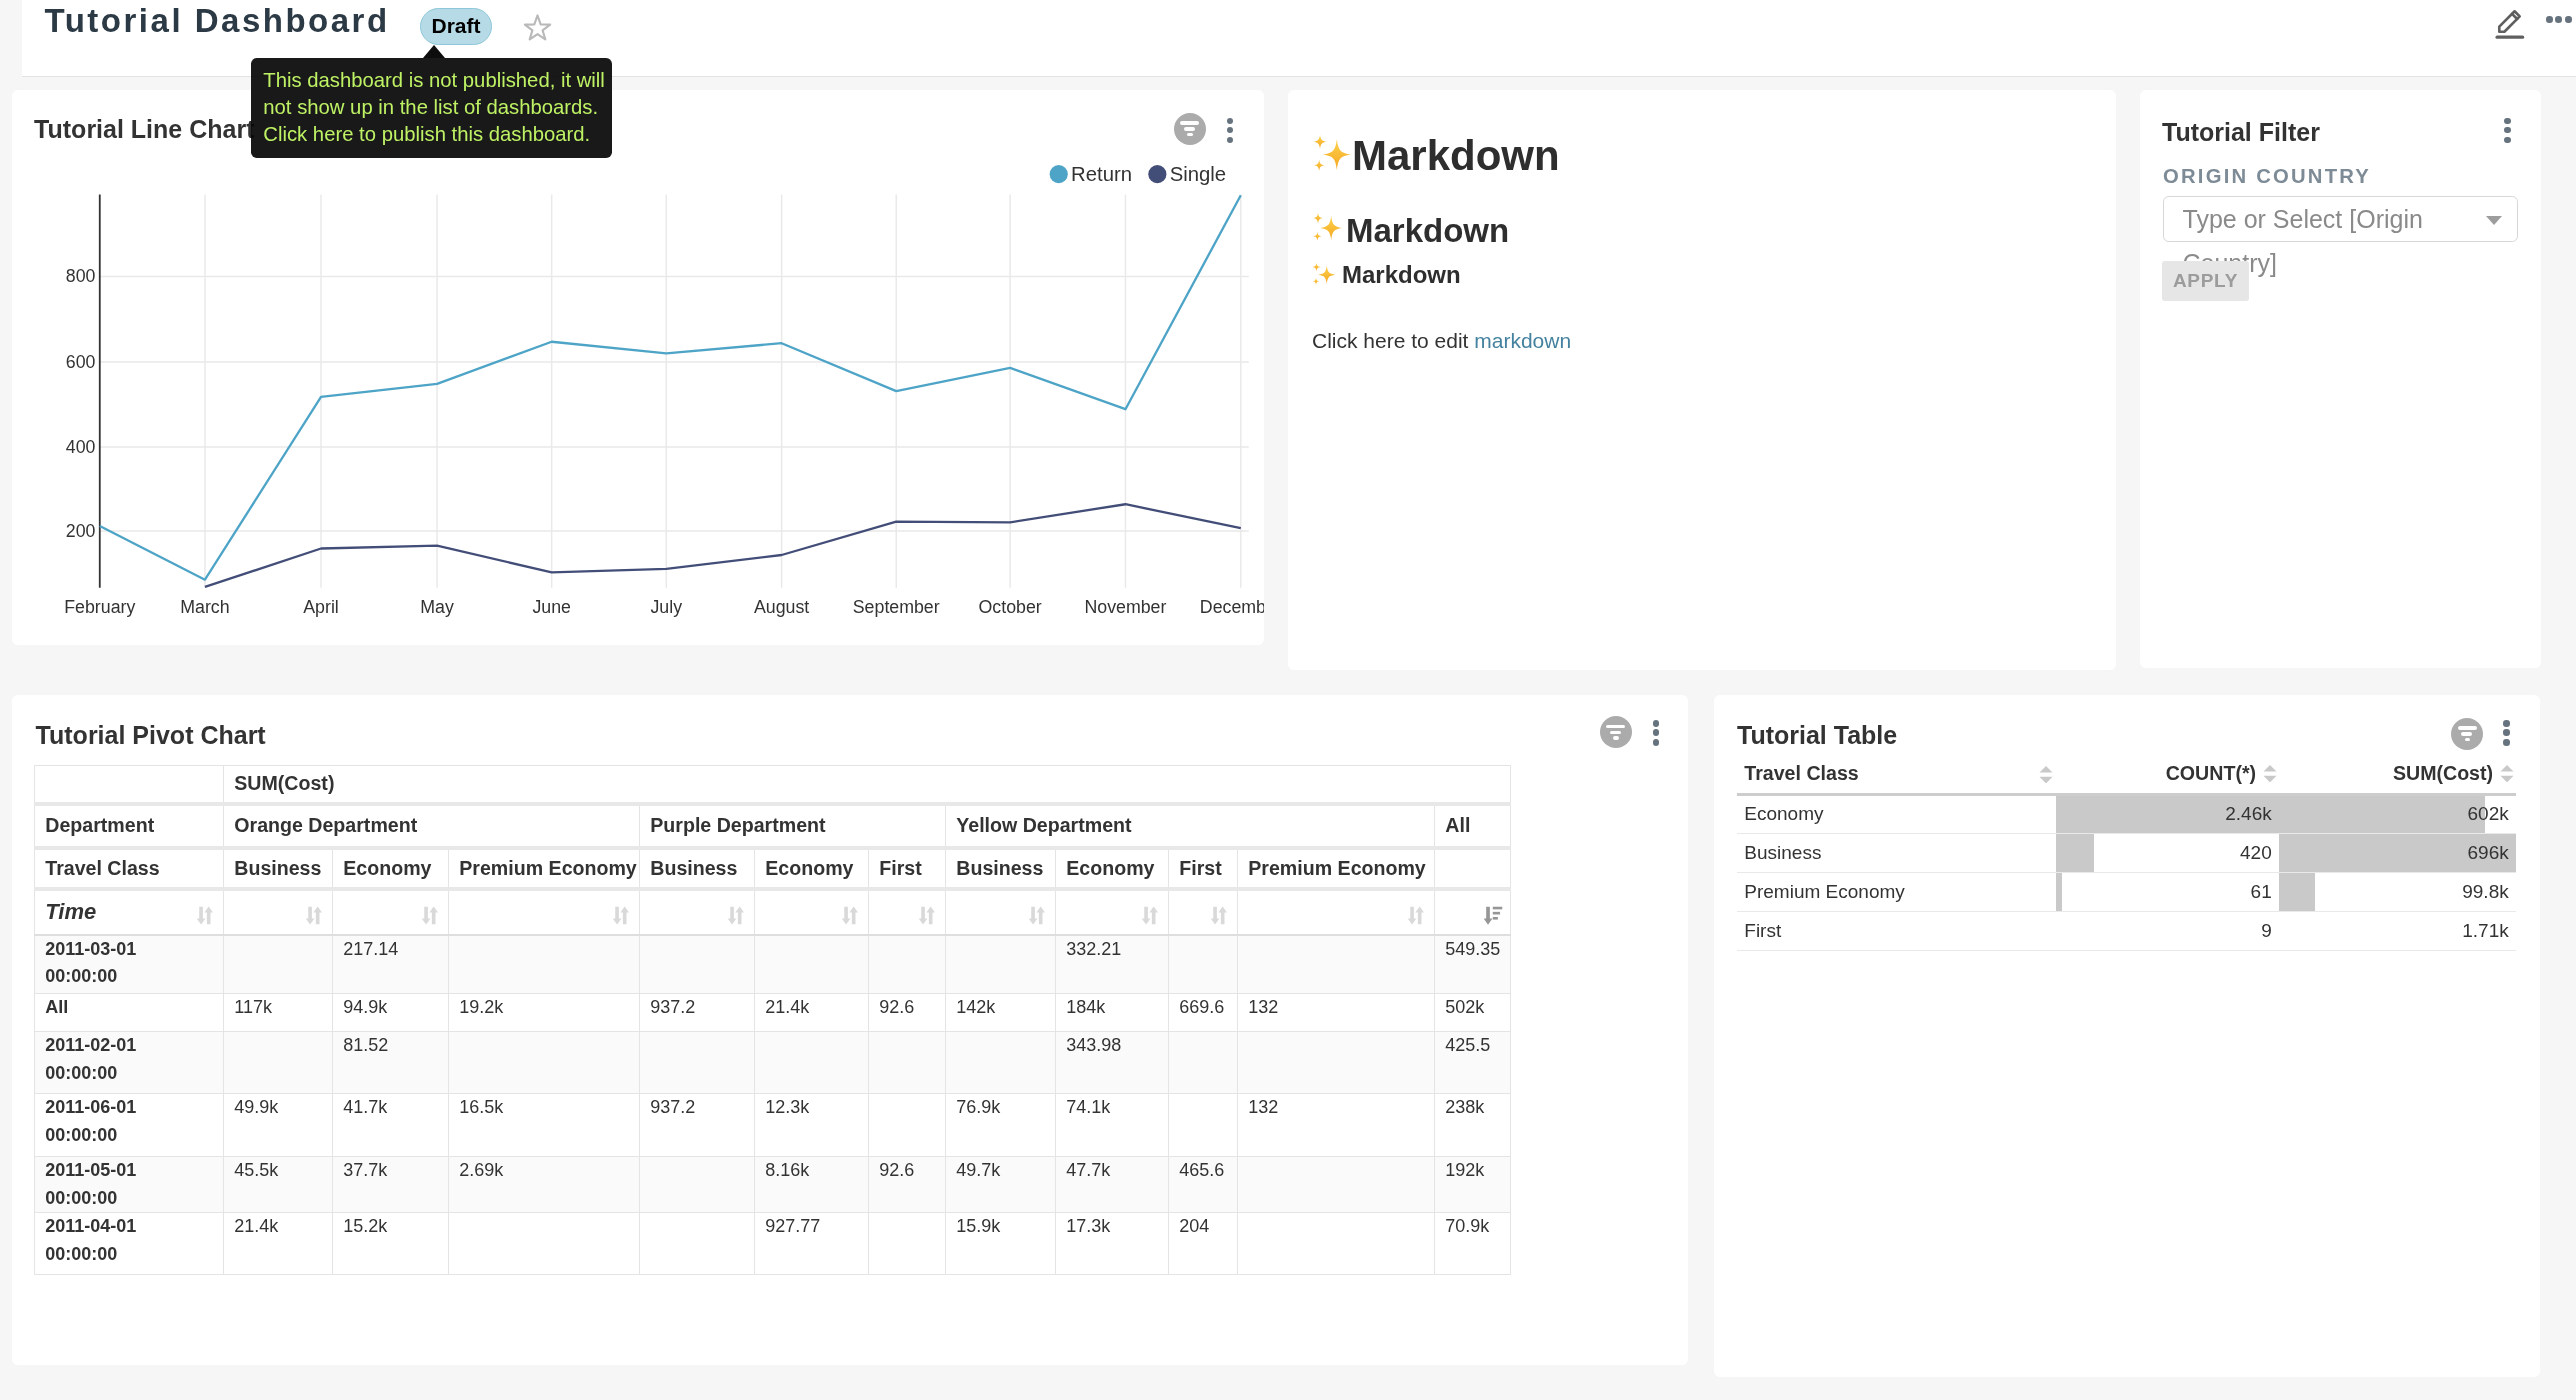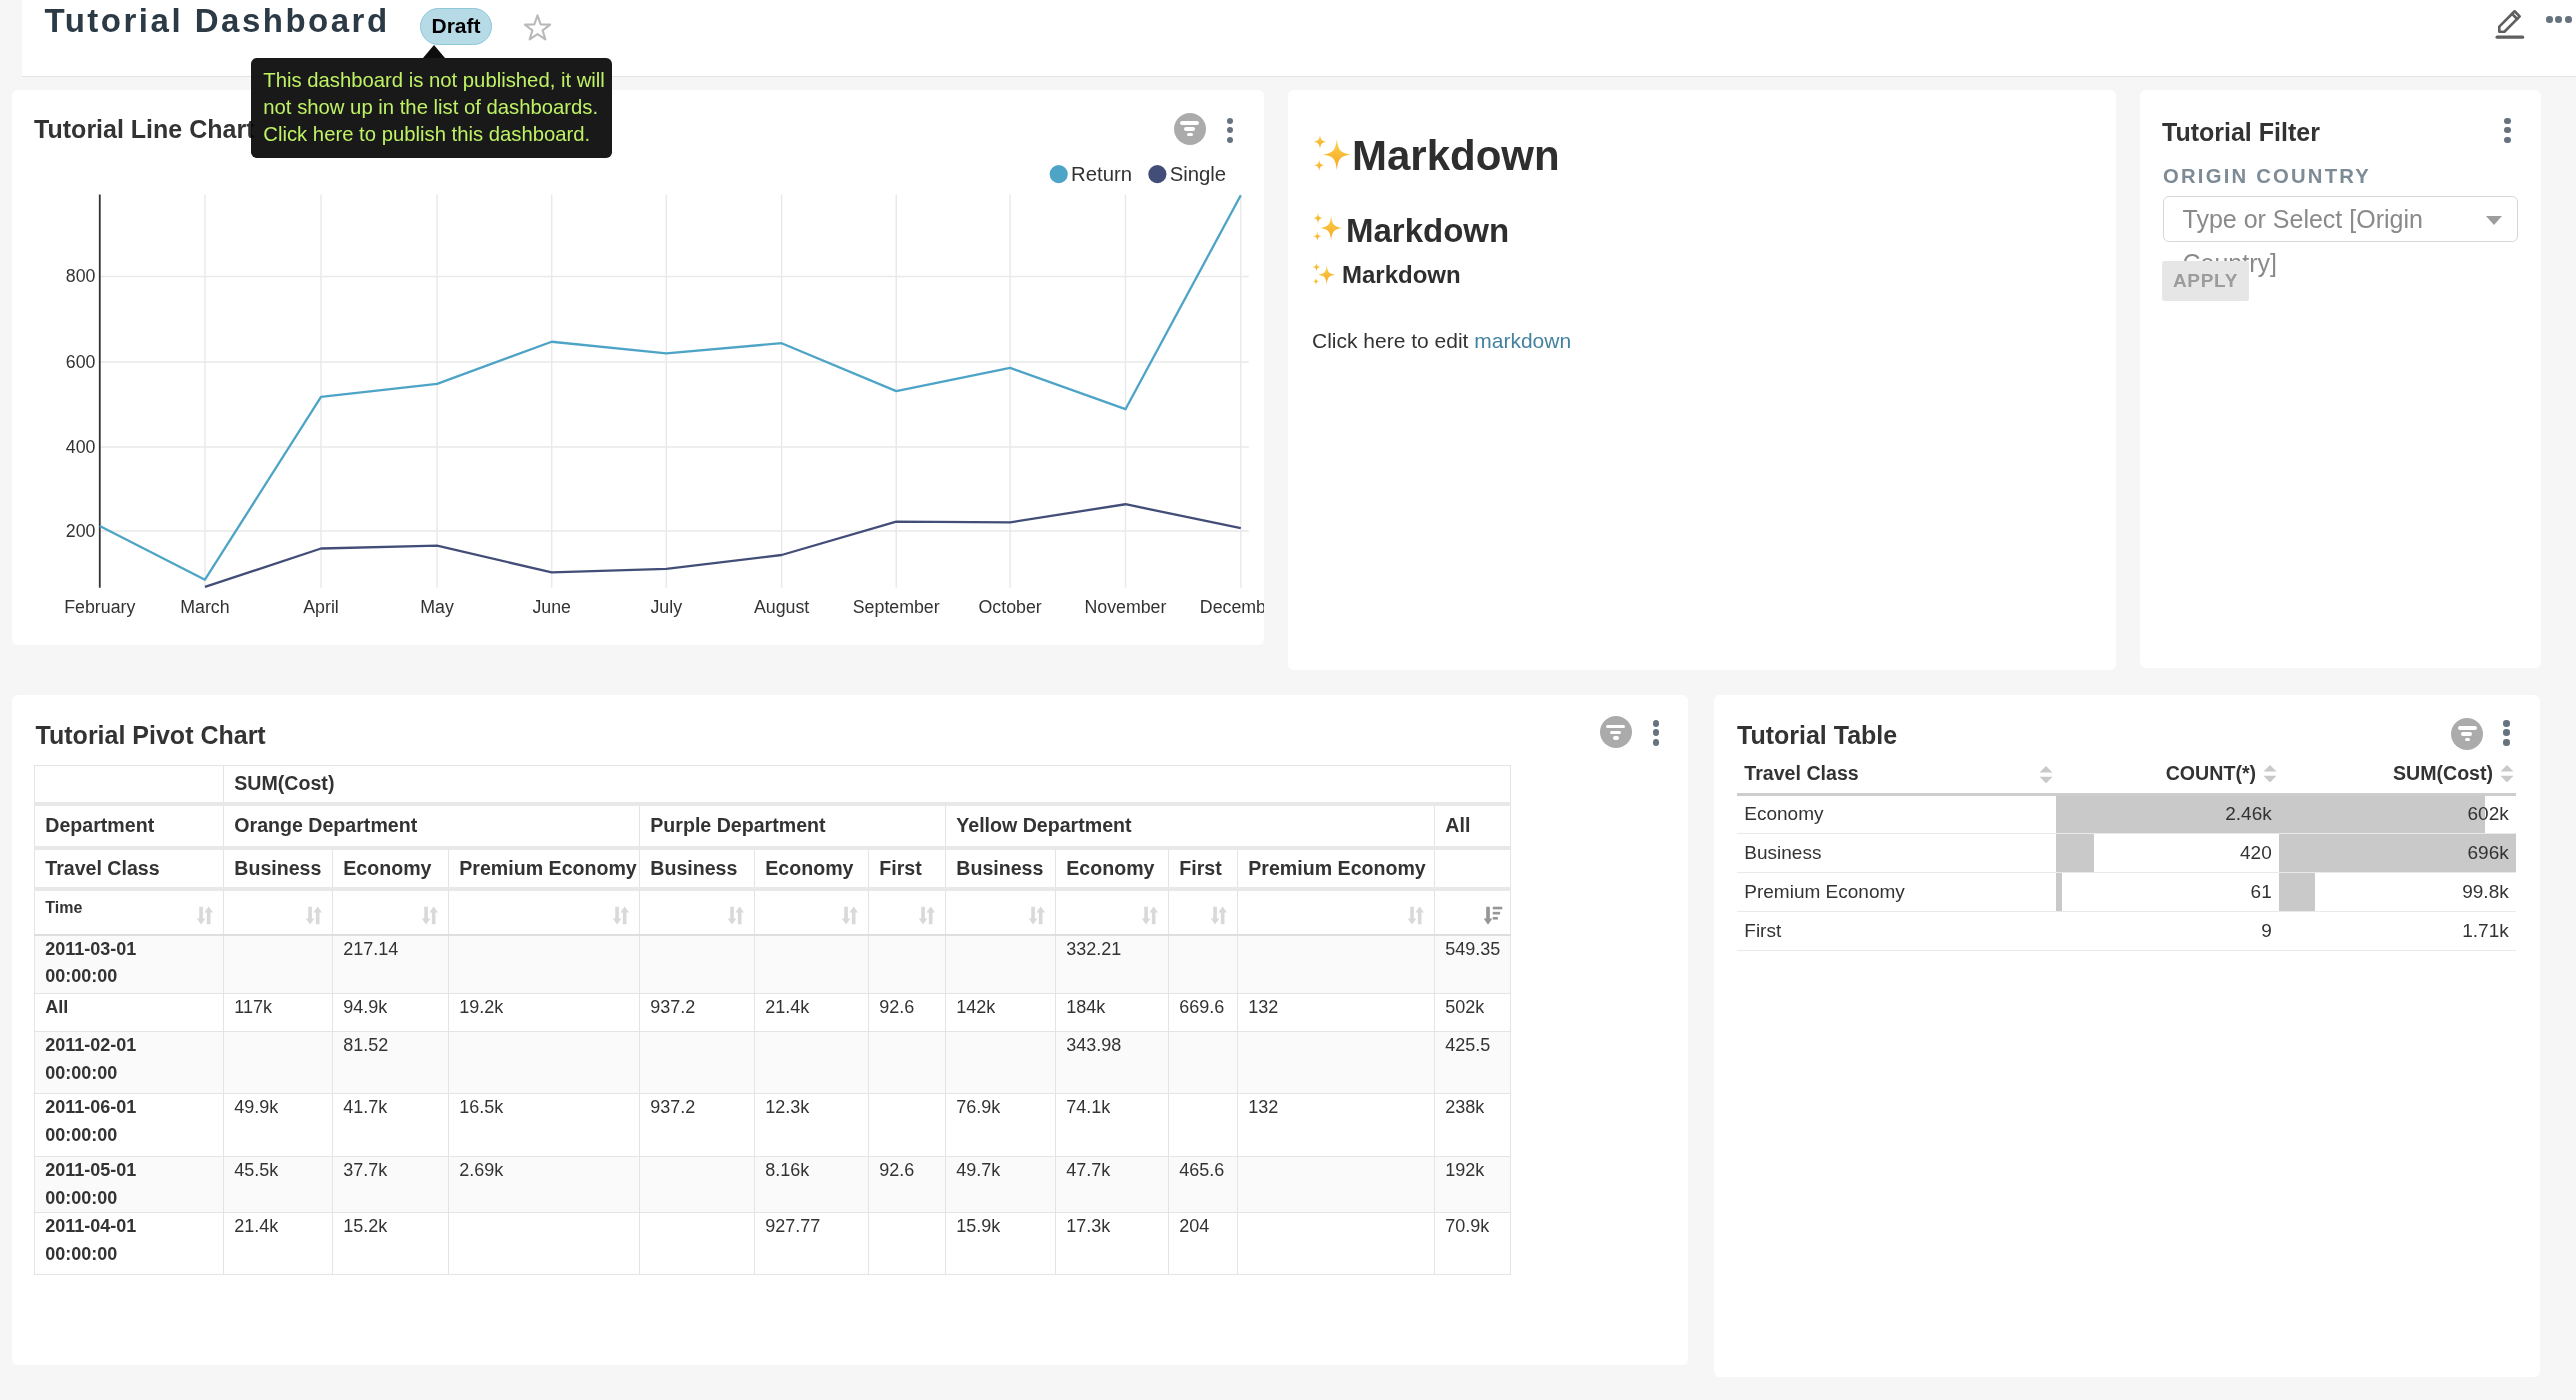--- a/index.html
+++ b/index.html
@@ -39,21 +39,21 @@
 #fc-label { position:absolute; left:23px; top:75px; font-size:20.3px; font-weight:bold; color:#7d8b96; letter-spacing:2.2px; }
 #fc-select { position:absolute; left:22.5px; top:106px; width:355px; height:46px; border:1.5px solid #d7d7d7; border-radius:5.8px; background:#fff; }
 #fc-select span { position:absolute; left:19px; top:0; line-height:44px; font-size:25px; color:#8a8a8a; }
 #fc-caret { position:absolute; right:14.5px; top:19px; width:0; height:0; border-left:8px solid transparent; border-right:8px solid transparent; border-top:9.4px solid #9d9d9d; }
 #fc-apply { position:absolute; left:22px; top:171px; width:87px; height:40px; background:#e6e6e6; border-radius:2.9px; text-align:center; line-height:40px; font-size:19px; font-weight:bold; color:#9c9c9c; letter-spacing:0.7px; }
 
 #pivot-tbl { position:absolute; left:22.5px; top:70px; width:1475px; border-collapse:collapse; table-layout:fixed; }
 #pivot-tbl td, #pivot-tbl th { border:1.5px solid #e4e4e4; font-size:18px; color:#333; padding:0 0 0 10.2px; text-align:left; font-weight:normal; vertical-align:middle; overflow:hidden; white-space:nowrap;}
 #pivot-tbl th { font-weight:bold; }
 #pivot-tbl tr.hdr > * { border-bottom:4.4px solid #e8e8e8; font-size:19.6px; }
-#pivot-tbl tr.time > * { border-bottom:2.2px solid #dedede; } #pivot-tbl tr.time th { font-size:16px; }
+#pivot-tbl tr.time > * { border-bottom:2.2px solid #dedede; } #pivot-tbl tr.time th { font-size:22px;font-style:italic; }
 #pivot-tbl tr.odd td, #pivot-tbl tr.odd th { background:#fafafa; }
 #pivot-tbl tr.data td, #pivot-tbl tr.data th { vertical-align:top; padding-top:0px; line-height:27.6px; }
 .sico { float:right; margin-right:10.2px; margin-top:6.5px; }
 
 #tt-tbl { position:absolute; left:23px; top:60px; border-collapse:collapse; table-layout:fixed; }
 #tt-tbl th { font-size:19.6px; font-weight:bold; color:#333; border-bottom:3.6px solid #cdcdcd; height:39px; vertical-align:middle; }
 #tt-tbl td { font-size:19px; color:#333; height:39px; border-bottom:1.5px solid #e9e9e9; vertical-align:middle; }
 #tt-tbl td:first-child, #tt-tbl th:first-child { padding-left:7.3px; }
 #tt-tbl .num { text-align:right; padding-right:7.3px; }
 </style>

